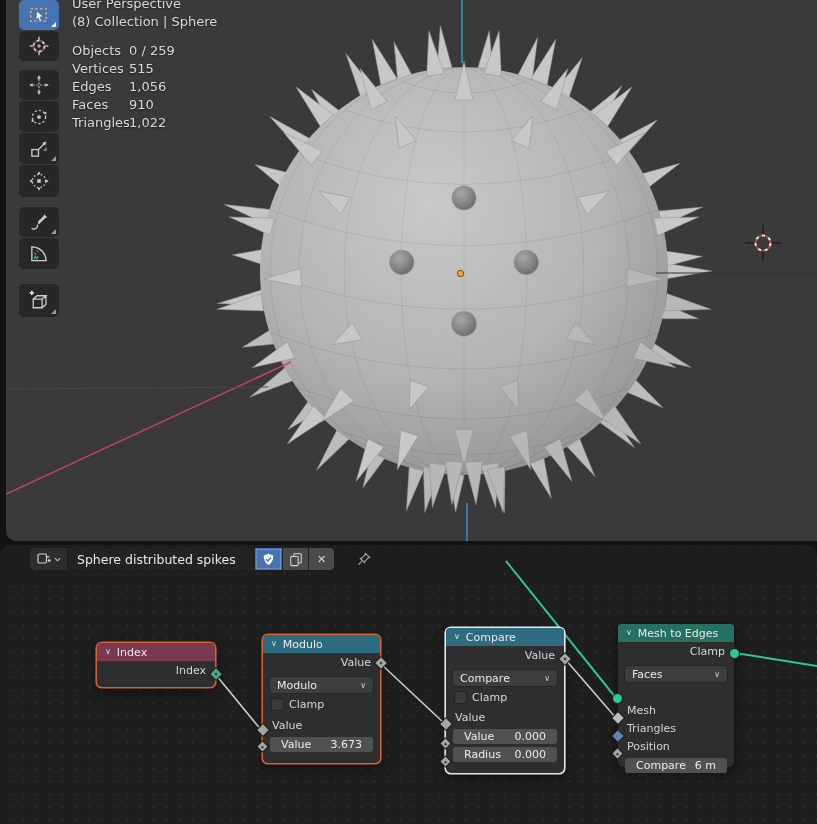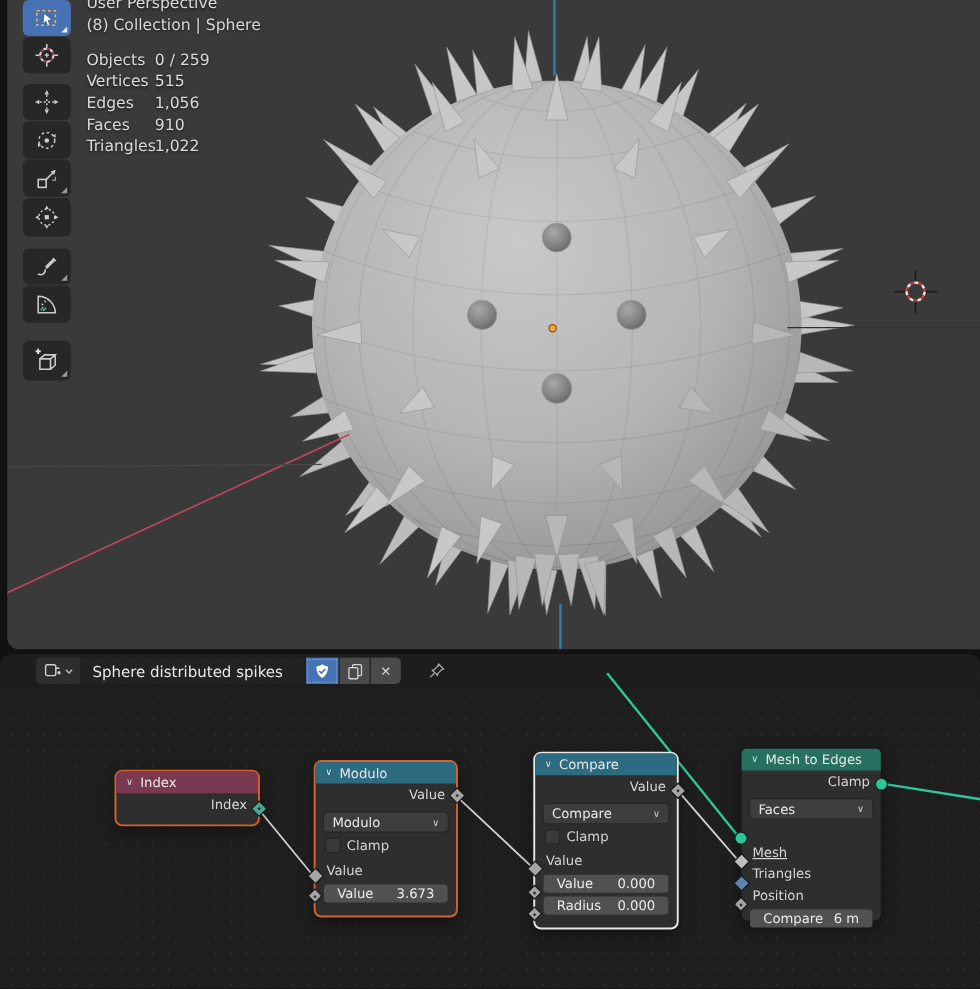--- a/index.html
+++ b/index.html
@@ -432,21 +432,21 @@
     <div class="node" style="left:618px;top:79px;width:116px;height:143px;">
       <div class="hdr geometry-cat">
         <span class="ch">∨</span>
         <span>Mesh to Edges</span>
       </div>
       <div class="row out">Clamp</div>
       <div class="dd">
         <span>Faces</span>
         <span class="cv">∨</span>
       </div>
-      <div class="row" style="padding-top:22px;text-decoration:underline;">Mesh</div>
+      <div class="row" style="padding-top:22px;">Mesh</div>
       <div class="row">Triangles</div>
       <div class="row">Position</div>
       <div class="field">
         <span>Compare</span>
         <span class="fv">6 m</span>
       </div>
       <span class="socket circ" style="right:-5px;top:25px;"></span>
       <span class="socket circ" style="left:-5px;top:70px;"></span>
       <span class="socket dmd bool" style="left:-4px;top:90px;"></span>
       <span class="socket dmd vec" style="left:-4px;top:108px;"></span>

